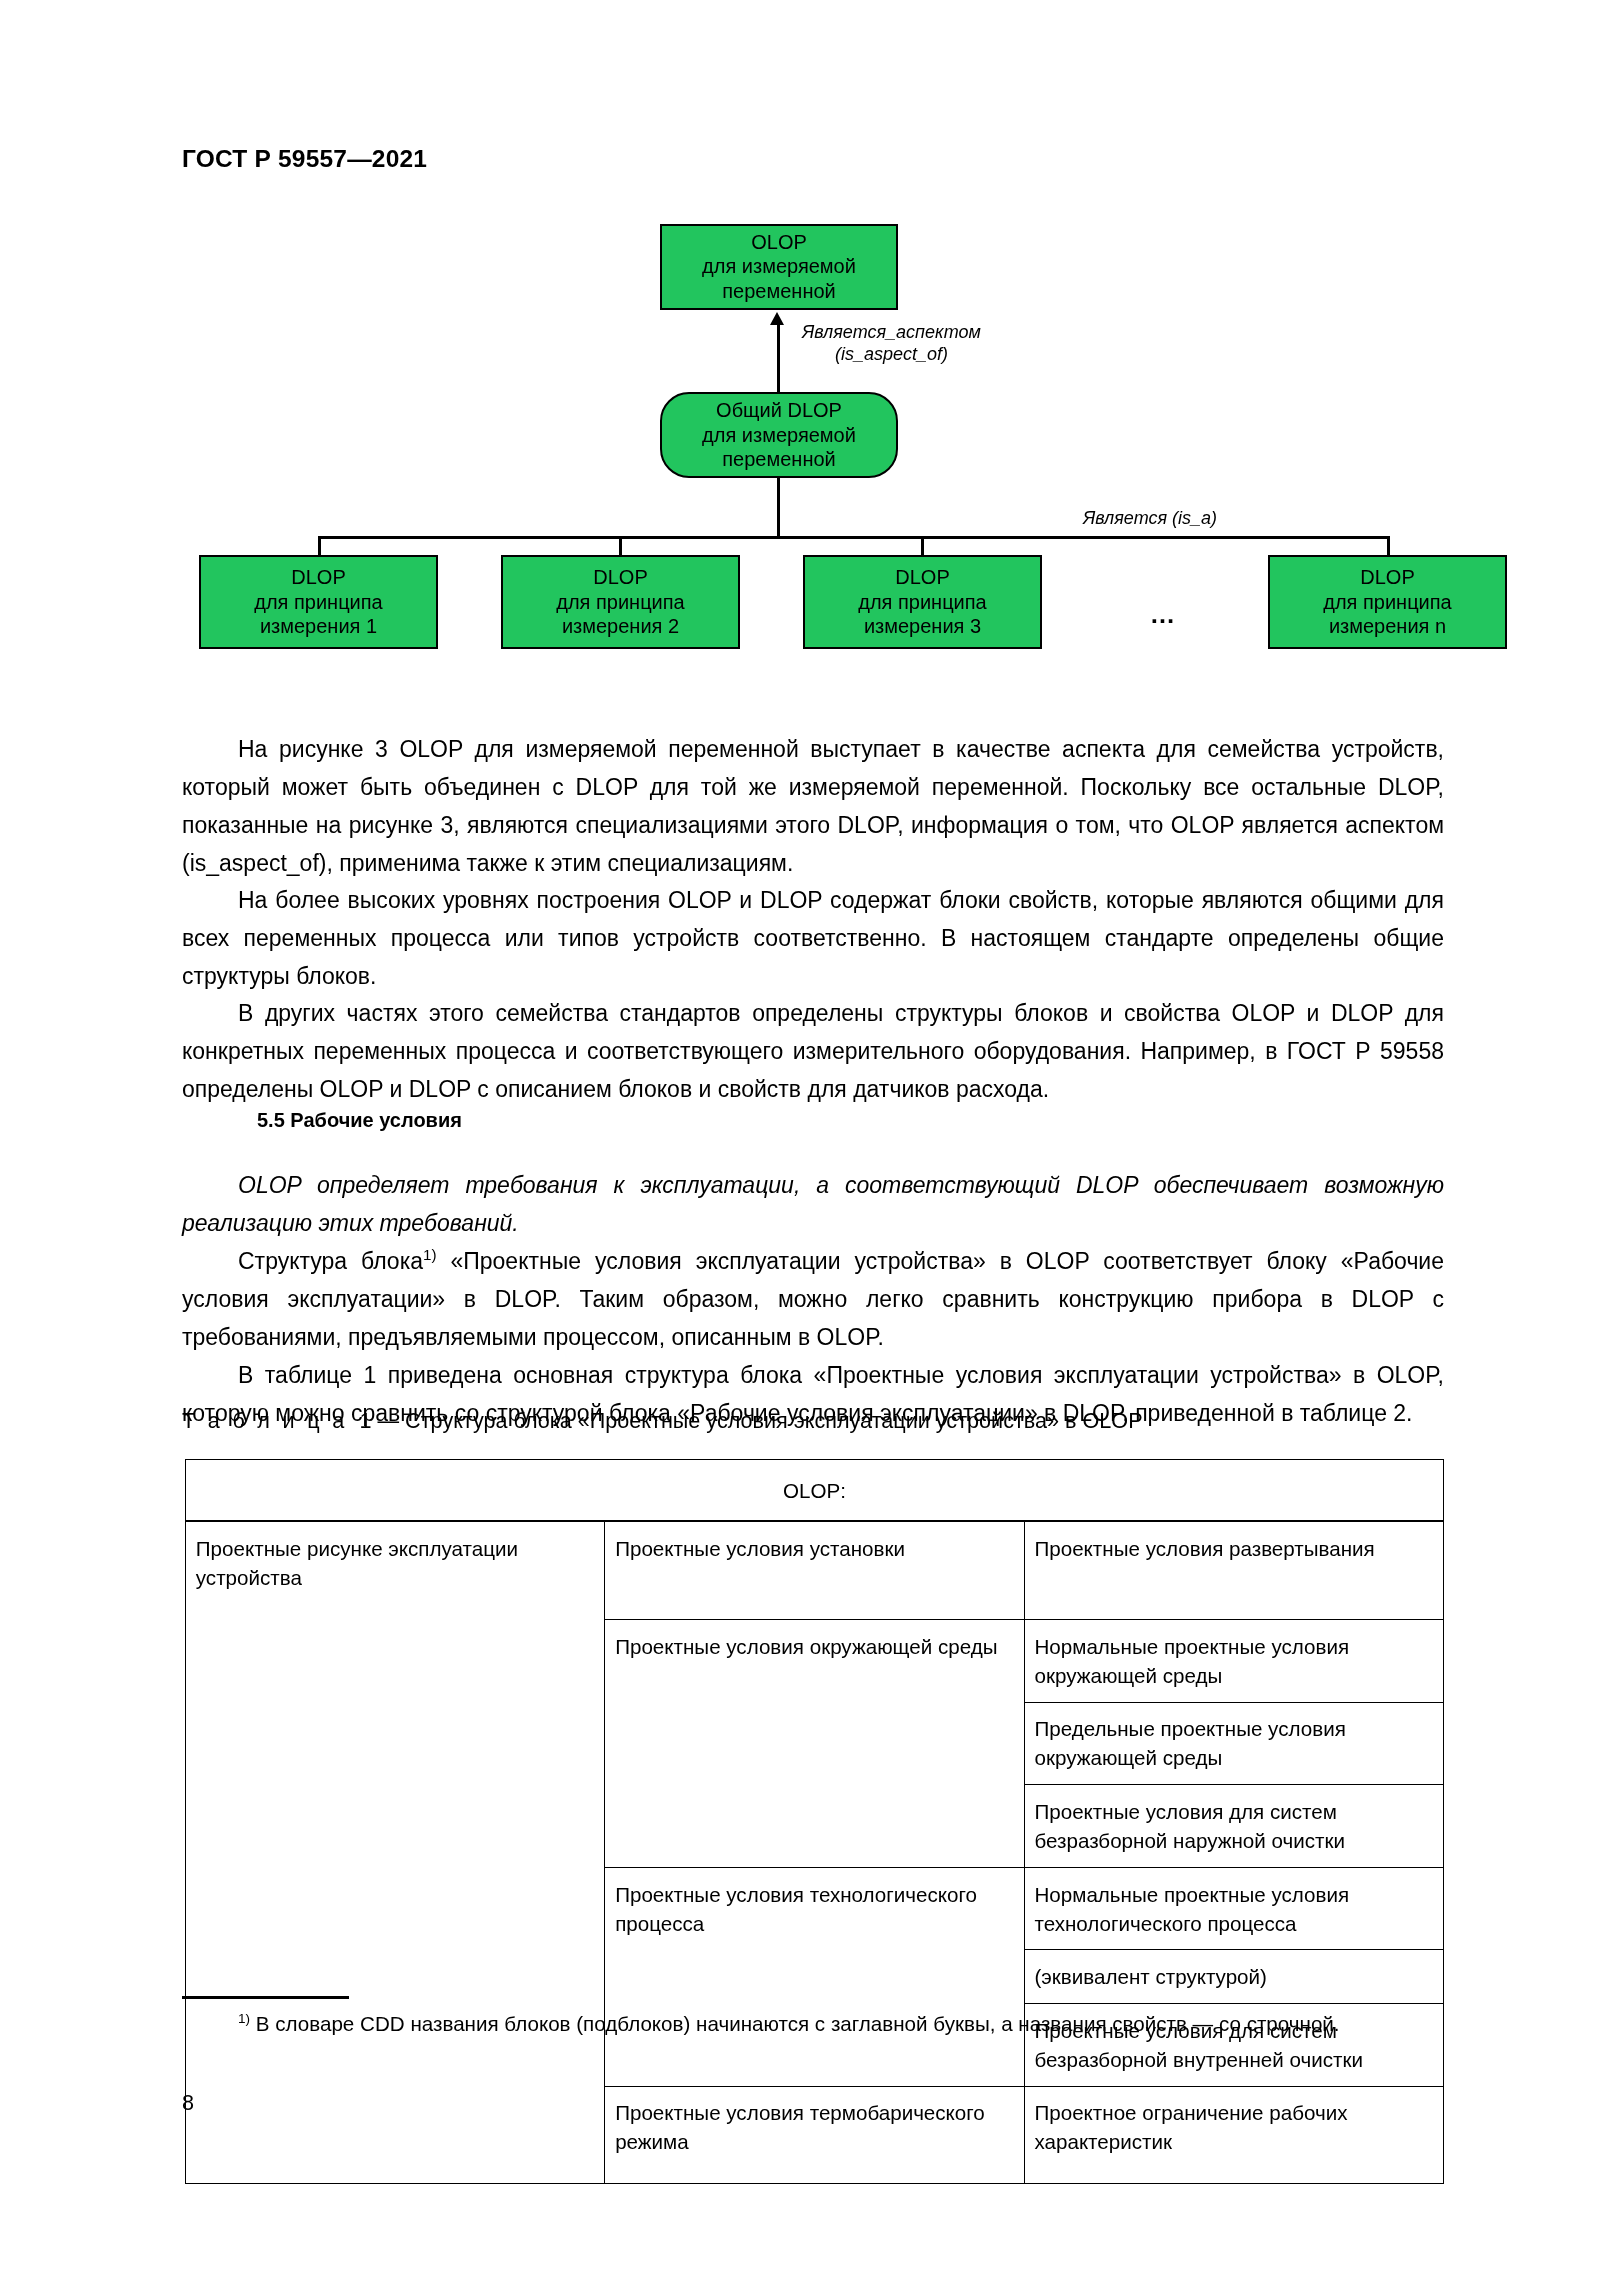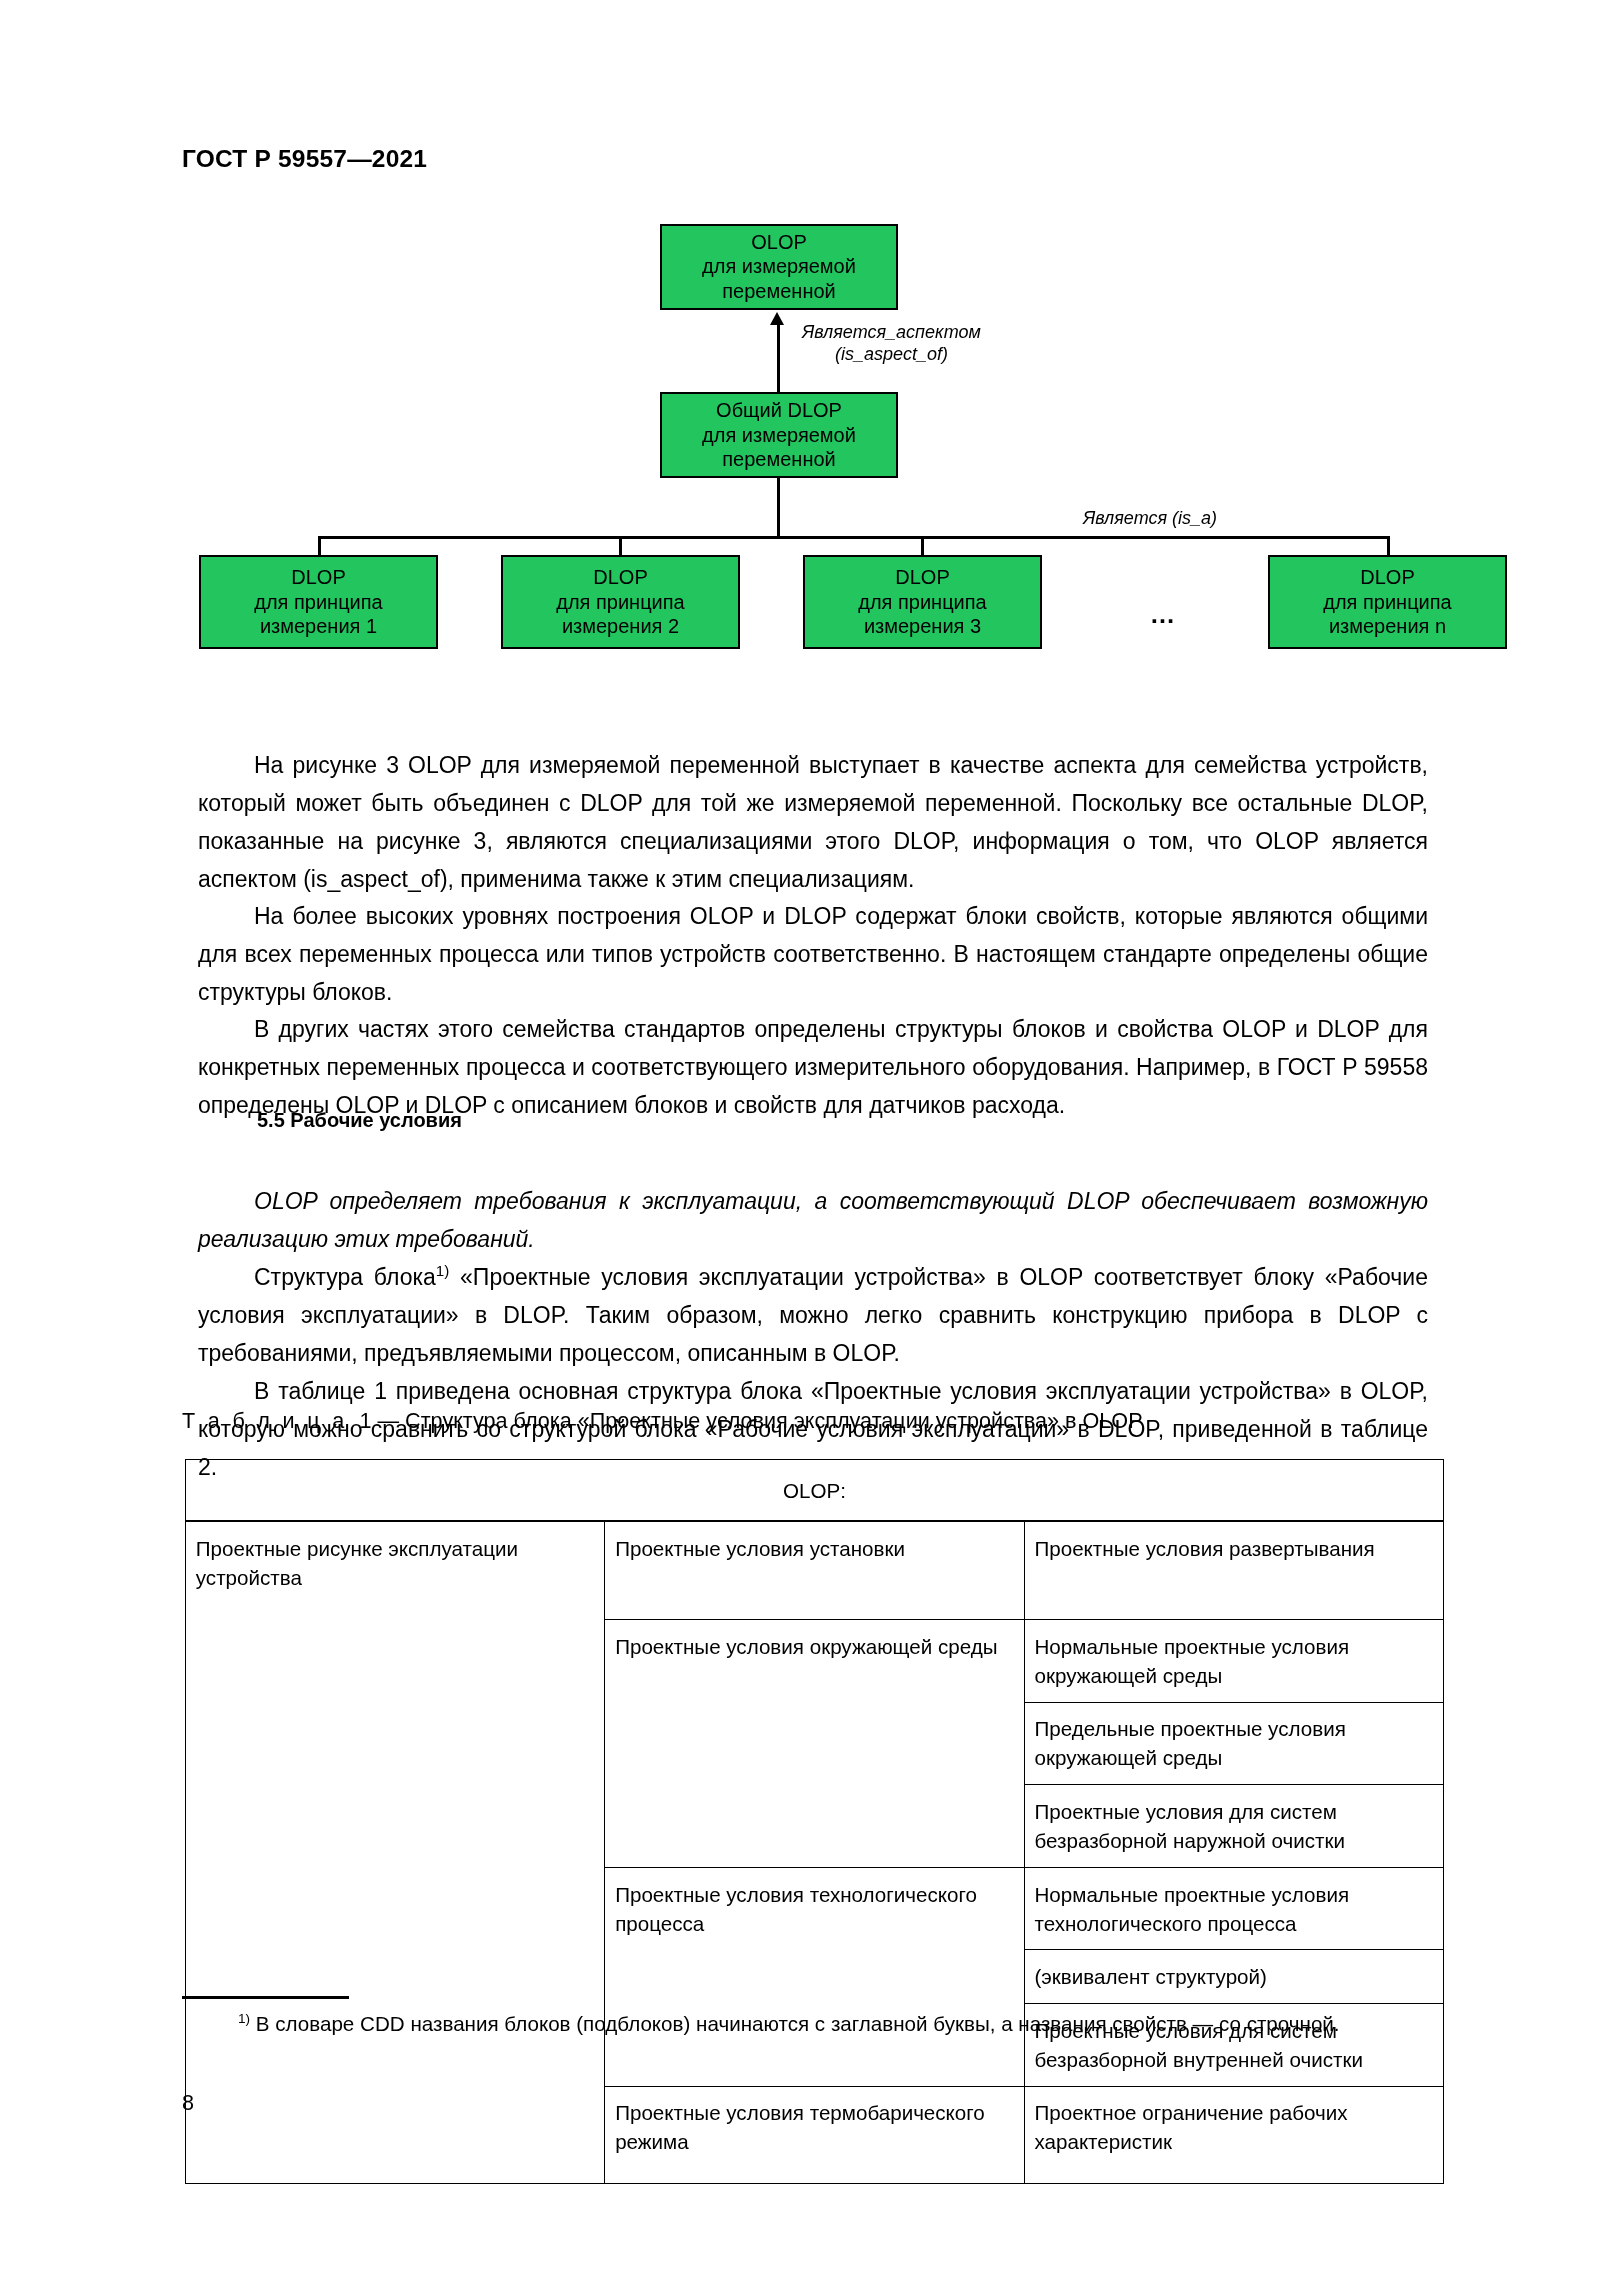--- a/index.html
+++ b/index.html
@@ -51,21 +51,21 @@
     line-height: 24.5px;
     display: flex;
     flex-direction: column;
     justify-content: center;
     align-items: center;
     padding: 2px 3.9px;
   }
   .node .ln { display: block; white-space: nowrap; }
 
   #node-olop      { left: 660px; top: 17.6px;  width: 238px; height: 86px; }
-  #node-dlop-gen  { left: 660px; top: 186px; width: 238px; height: 86px; }
+  #node-dlop-gen  { left: 660px; top: 186px; width: 238px; height: 86px; border-radius: 29px; }
 
   .node-dlop { top: 349px; width: 239px; height: 94px; }
   #node-dlop-1 { left: 199px; }
   #node-dlop-2 { left: 501px; }
   #node-dlop-3 { left: 803px; }
   #node-dlop-n { left: 1268px; }
 
   .ellipsis {
     position: absolute;
     left: 1129px;
@@ -118,21 +118,21 @@
   .body-block {
     position: absolute;
     left: 182px;
     width: 1262px;
     font-size: 23px;
     line-height: 38px;
     text-align: justify;
     text-justify: inter-word;
   }
   .body-block p {
-    margin: 16px;
+    margin: 0;
     text-indent: 56px;
   }
   .heading {
     position: absolute;
     left: 257px;
     font-size: 20px;
     font-weight: bold;
   }
   sup { font-size: 0.66em; vertical-align: super; line-height: 0; }
 

